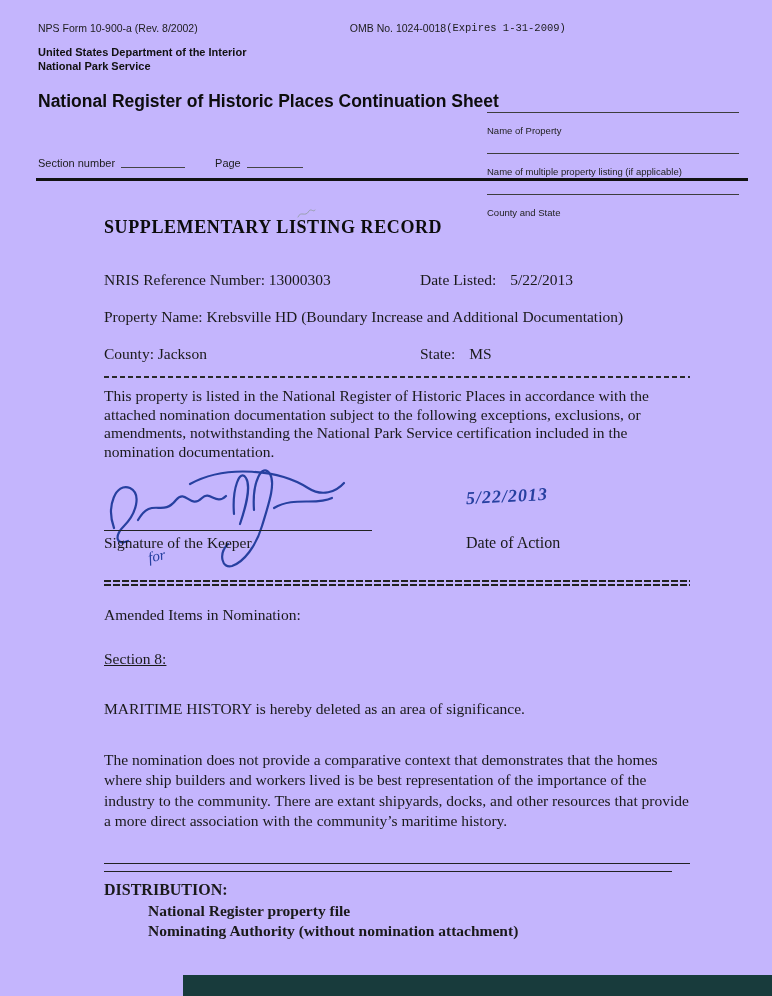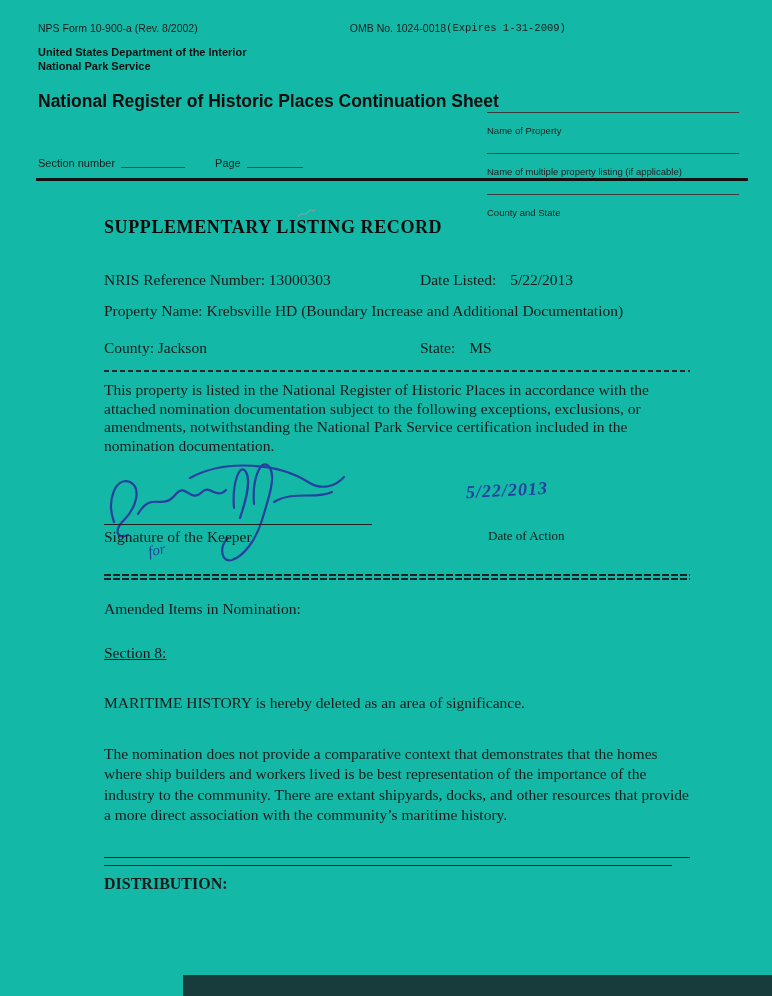--- a/index.html
+++ b/index.html
@@ -1,19 +1,19 @@
 <!DOCTYPE html>
 <html><head>
 <meta charset="utf-8">
 <style>
   html,body{margin:0;padding:0;background:#ffffff;}
   .page{
     position:relative;
     width:772px;height:996px;
-    background:#14b8a6;
+    background:#c4b5fd;
     overflow:hidden;
     font-family:"Liberation Serif",serif;
     color:#1a1a1a;
     box-sizing:border-box;
     padding-top:22px;
   }
   
   .hdr-row1{
     display:grid;grid-template-columns:1fr auto 1fr;
     margin:0 14px 0 38px;
@@ -55,42 +55,42 @@
   
   .body{margin:0 82px 0 104px;font-size:15.5px;}
   .slr-heading{
     margin-top:36px;font-weight:bold;
     letter-spacing:.6px;font-size:18px;color:#0c0c0c;
   }
   .artifact{position:absolute;left:295px;top:207px;}
   .refs-row{margin-top:33px;}
   .col-split{display:inline-block;width:316px;}
   .val-gap{margin-left:14px;}
-  .prop-line{margin-top:13px;}
+  .prop-line{margin-top:19px;}
   .county-row{margin-top:19px;}
   .dashed-line{
     margin-top:13px;height:2px;
     background:repeating-linear-gradient(90deg,#2a2a2a 0 5px,transparent 5px 8px);
   }
   .cert-par{margin-top:9px;line-height:1.22;}
   
   .sig-block{position:relative;height:102px;margin-top:2px;}
   .sig-svg{position:absolute;left:-6px;top:-16px;pointer-events:none;}
   .sig-line{position:absolute;left:0;top:66px;width:268px;border-bottom:1.5px solid #222;}
   .sig-label{position:absolute;left:0;top:70px;font-size:15.5px;}
   .for-mark{
     position:absolute;left:44px;top:84px;
     color:#2740a0;font-style:italic;font-size:15px;transform:rotate(-12deg);
   }
   .hw-date{
     position:absolute;left:362px;top:22px;
     color:#2740a0;font-style:italic;font-weight:bold;font-size:18px;
     transform:rotate(-3deg);letter-spacing:1px;
   }
-  .date-label{position:absolute;left:384px;top:70px;font-size:13px;}
+  .date-label{position:absolute;left:362px;top:70px;font-size:16px;}
   .dbl-line{margin-top:14px;}
   .dbl-line .l{
     height:2px;margin-bottom:2px;
     background:repeating-linear-gradient(90deg,#222 0 7px,transparent 7px 9px);
   }
   .amended{margin-top:20px;}
   .section8{margin-top:26px;text-decoration:underline;}
   .maritime{margin-top:32px;}
   .explain-par{margin-top:32px;line-height:1.3;}
   .solid-line{margin-top:32px;border-top:1.6px solid #222;}
@@ -188,18 +188,22 @@
     <div class="maritime">MARITIME HISTORY is hereby deleted as an area of significance.</div>
 
     <div class="explain-par">The nomination does not provide a comparative context that demonstrates that the homes where ship builders and workers lived is be best representation of the importance of the industry to the community. There are extant shipyards, docks, and other resources that provide a more direct association with the community’s maritime history.</div>
 
     <div class="solid-line"></div>
 
 
     <div class="solid-line2"></div>
 
     <div class="dist-head">DISTRIBUTION:</div>
+    <div class="dist-items">
+      <div>National Register property file</div>
+      <div>Nominating Authority (without nomination attachment)</div>
+    </div>
 
   </div>
 
   <div class="bottom-bar"></div>
 
 </div>
 
 </body></html>

